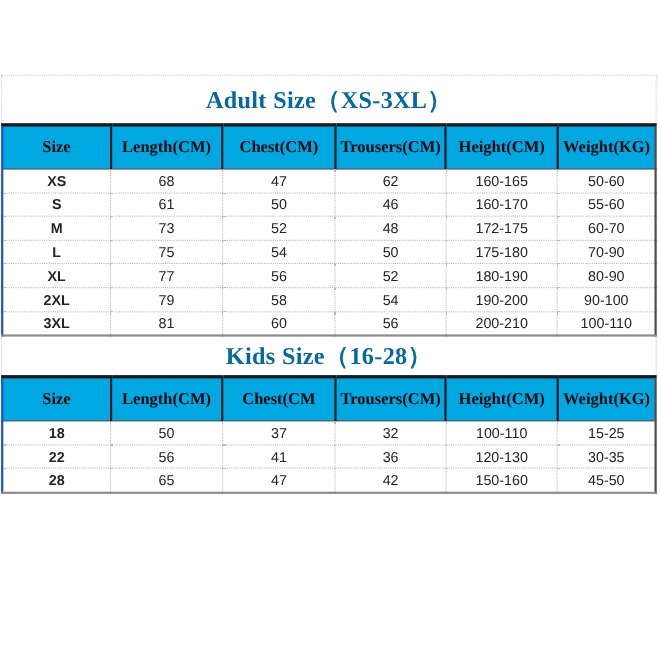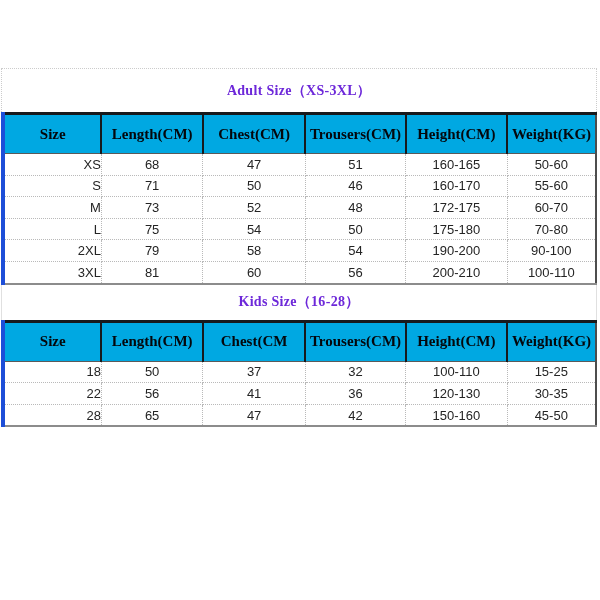--- a/index.html
+++ b/index.html
@@ -9,52 +9,52 @@
     position:relative;
     font-family:"Liberation Sans", sans-serif;
   }
   .sheet { position:absolute; left:1px; top:68px; width:596px; }
 
   .section-title {
     border:1px dotted #cccccc; border-bottom:none;
     height:43px;
     display:flex; align-items:center; justify-content:center;
     font-family:"Liberation Serif", serif;
-    font-weight:bold; font-size:14px; color:#6d28d9;
+    font-weight:bold; font-size:22px; color:#0369a1;
     letter-spacing:0.3px;
   }
   .section-title.kids {
     height:35px;
     border:none; border-left:1px solid #e0e0e0; border-right:1px solid #e0e0e0;text-align:right;
   }
 
   table.size-table {
     width:100%; border-collapse:collapse; table-layout:fixed;
-    border-left:4px solid #1d4ed8;
+    border-left:2px solid #1d4ed8;
     border-right:2px solid #4d4d4d;
     border-bottom:2px solid #8c8c8c;
   }
   .size-table thead th {
     background:#00a8e2;
     height:38px;
     border-top:3px solid #17191c;
     border-left:2px solid #17191c;
     border-bottom:1px solid #5a5a5a;
     font-family:"Liberation Serif", serif;
     font-weight:bold; font-size:15px; color:#04070c;
     text-align:center; padding:0;
   }
   .size-table thead th:first-child { border-left:none; }
   .size-table tbody td {
     height:20.6px;
     border:1px dotted #b9b9b9;
     text-align:center; vertical-align:middle;
     font-size:13px; color:#242424; padding:0;
   }
-  .size-table tbody tr td:first-child { font-weight:normal; border-left:none;text-align:right; }
+  .size-table tbody tr td:first-child { font-weight:bold; border-left:none; }
   .size-table tbody tr td:last-child { border-right:none; }
   .size-table tbody tr:last-child td { border-bottom:none; }
 
   col.c0 { width:16.6%; }
   col.c1 { width:17.1%; }
   col.c2 { width:17.3%; }
   col.c3 { width:16.9%; }
   col.c4 { width:17.1%; }
   col.c5 { width:15.0%; }
 </style>
@@ -82,47 +82,55 @@
         <th>Trousers(CM)</th>
         <th>Height(CM)</th>
         <th>Weight(KG)</th>
       </tr>
     </thead>
     <tbody>
       <tr>
         <td>XS</td>
         <td>68</td>
         <td>47</td>
-        <td>51</td>
+        <td>62</td>
         <td>160-165</td>
         <td>50-60</td>
       </tr>
       <tr>
         <td>S</td>
-        <td>71</td>
+        <td>61</td>
         <td>50</td>
         <td>46</td>
         <td>160-170</td>
         <td>55-60</td>
       </tr>
       <tr>
         <td>M</td>
         <td>73</td>
         <td>52</td>
         <td>48</td>
         <td>172-175</td>
         <td>60-70</td>
       </tr>
       <tr>
         <td>L</td>
         <td>75</td>
         <td>54</td>
         <td>50</td>
         <td>175-180</td>
-        <td>70-80</td>
+        <td>70-90</td>
+      </tr>
+      <tr>
+        <td>XL</td>
+        <td>77</td>
+        <td>56</td>
+        <td>52</td>
+        <td>180-190</td>
+        <td>80-90</td>
       </tr>
       <tr>
         <td>2XL</td>
         <td>79</td>
         <td>58</td>
         <td>54</td>
         <td>190-200</td>
         <td>90-100</td>
       </tr>
       <tr>

